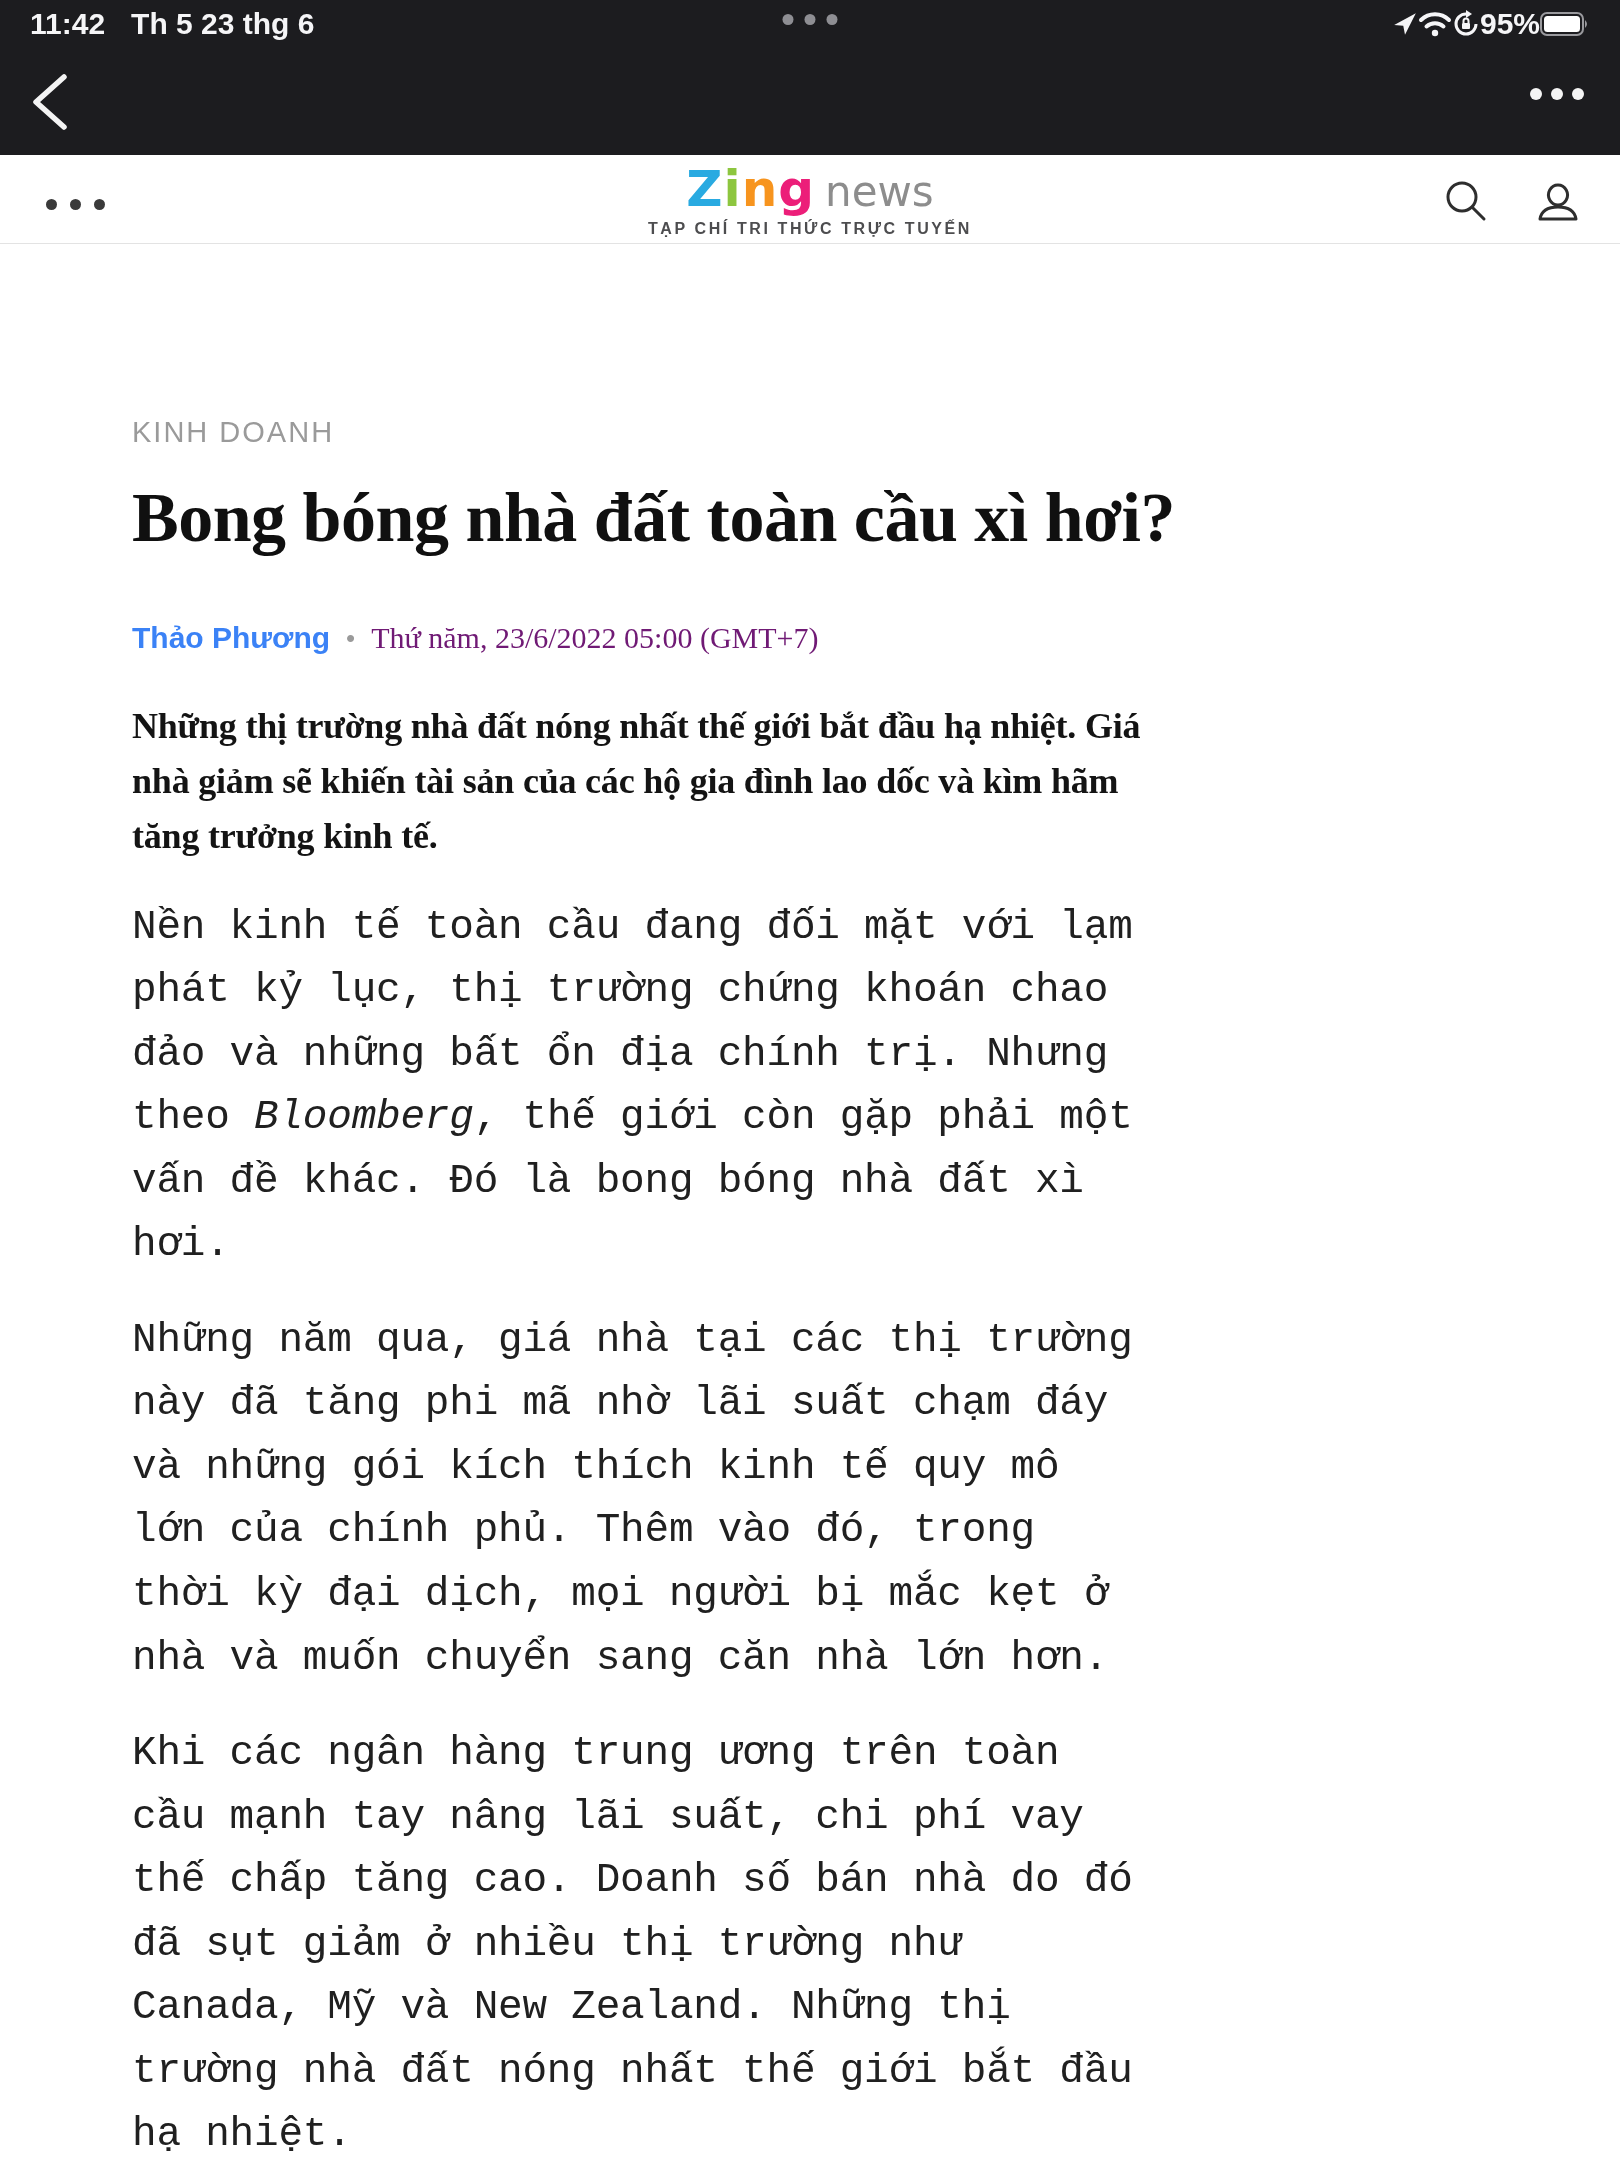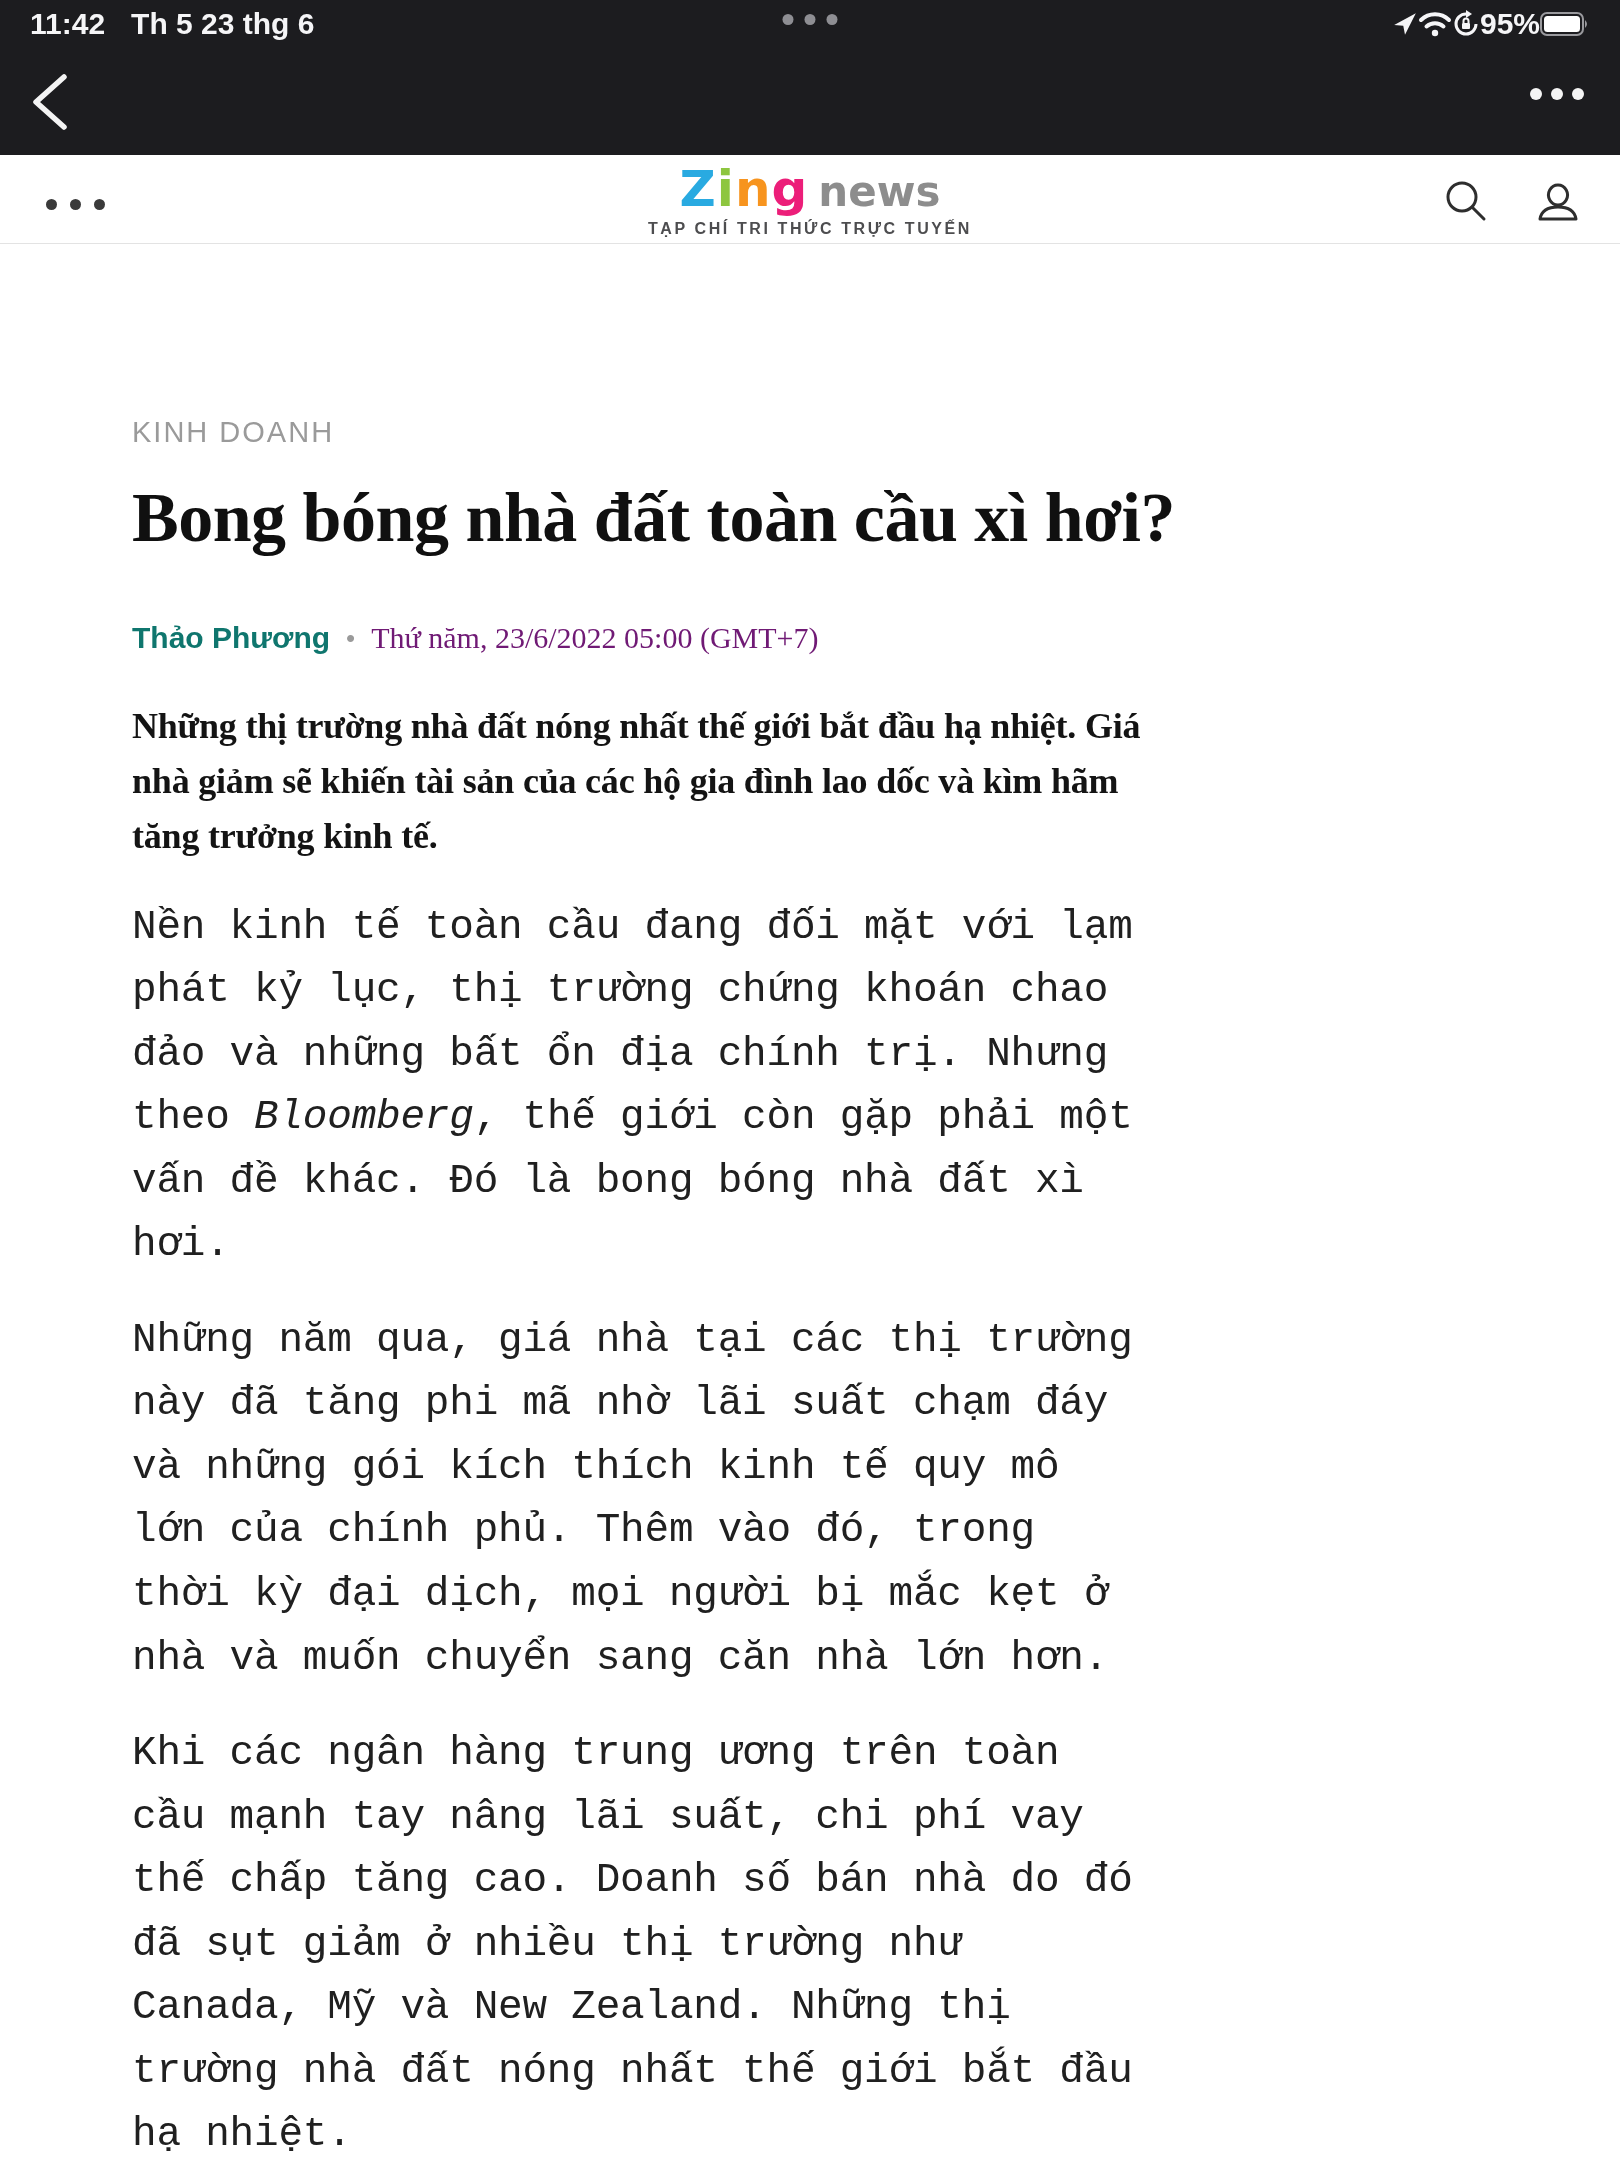--- a/index.html
+++ b/index.html
@@ -30,36 +30,36 @@
   .nav-dots .dot { width:12px; height:12px; border-radius:50%; background:#f4f4f4; }
   
   .site-header {
     position:absolute; top:155px; left:0; width:1620px; height:89px;
     background:#ffffff; border-bottom:1px solid #e3e3e3;
   }
   .menu-dots { position:absolute; left:46px; top:44px; display:flex; gap:13px; cursor:pointer; }
   .menu-dots .dot { width:11px; height:11px; border-radius:50%; background:#3a3a3a; }
   .logo { position:absolute; left:50%; top:8px; transform:translateX(-50%); text-align:center; cursor:pointer; }
   .logo-word { font-family:"DejaVu Sans", sans-serif; font-weight:bold; font-size:50px; line-height:52px; letter-spacing:1px; }
-  .logo-word .logo-news { color:#8d8d8d; font-weight:bold; font-size:42px; margin-left:10px; letter-spacing:0; }
+  .logo-word .logo-news { color:#8d8d8d; font-weight:normal; font-size:42px; margin-left:10px; letter-spacing:0; }
   .logo-tagline { margin-top:2px; font-size:16px; font-weight:bold; color:#4d4d4f; letter-spacing:2.6px; }
   .header-icons { position:absolute; right:40px; top:24px; display:flex; gap:48px; align-items:center; }
   .header-icons svg { display:block; cursor:pointer; }
   
   .article { position:absolute; top:244px; left:0; width:1620px; padding:172px 0 0 132px; }
   .category {
     font-size:29px; color:#9a9a9a; letter-spacing:2px; cursor:pointer; width:1010px;
   }
   .title {
     margin-top:30px; width:1340px;
     font-family:"Liberation Serif", serif; font-weight:bold;
     font-size:70px; line-height:1.12; color:#101010; letter-spacing:-0.5px;
   }
   .byline { margin-top:64px; display:flex; align-items:center; gap:16px; font-size:30px; }
-  .byline .author { font-weight:bold; color:#0f766e; cursor:pointer; }
+  .byline .author { font-weight:bold; color:#3b82f6; cursor:pointer; }
   .byline .bullet { color:#9a9a9a; font-size:26px; }
   .byline .date  { color:#701a75;font-family:Liberation Serif, serif; }
   .lead {
     margin-top:44px; width:1012px;
     font-family:"Liberation Serif", serif; font-weight:bold;
     font-size:36px; line-height:1.52; color:#141414; letter-spacing:-0.2px;
   }
   .body-p {
     margin-top:32px; width:1012px;
     font-family:Liberation Mono, monospace;

